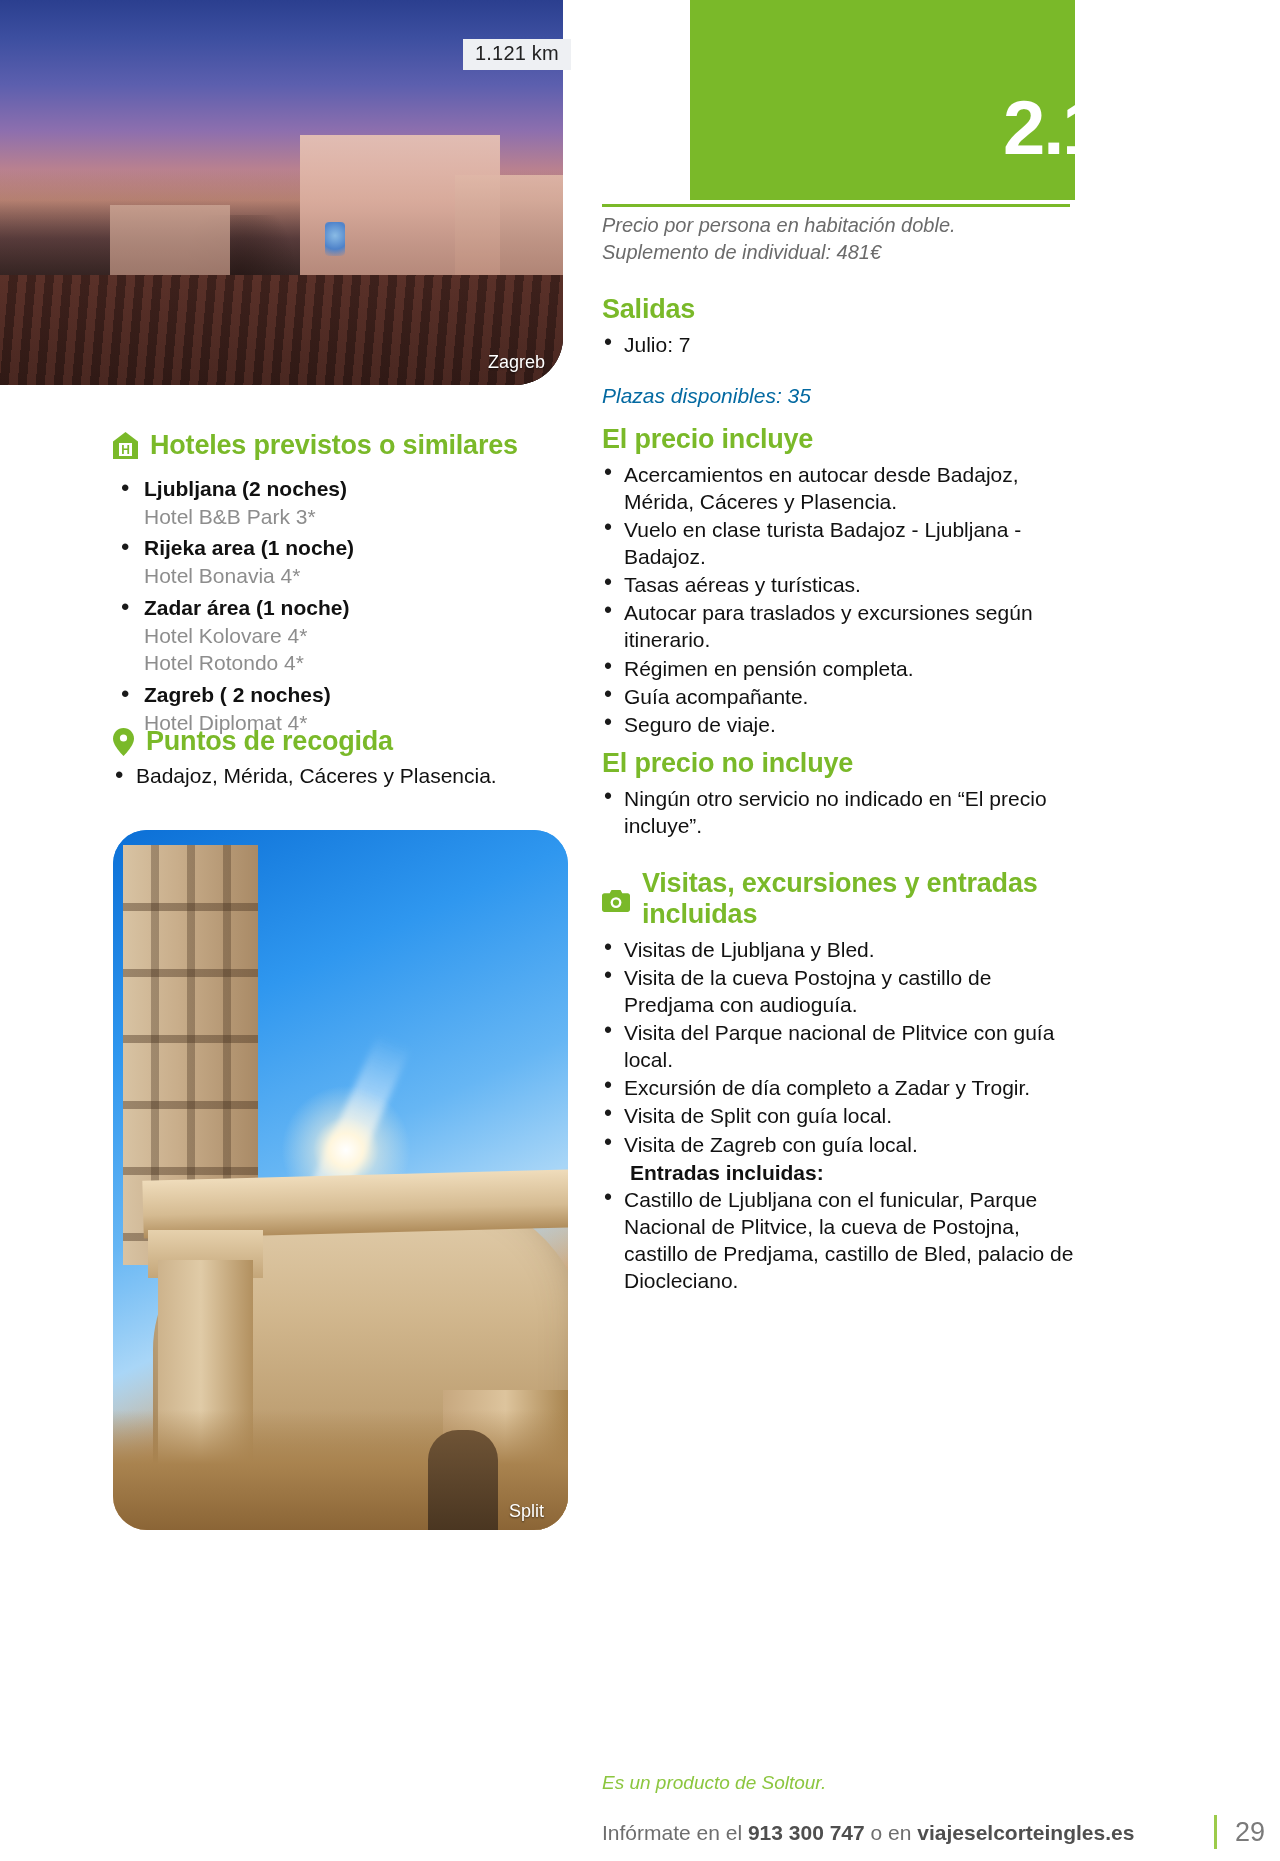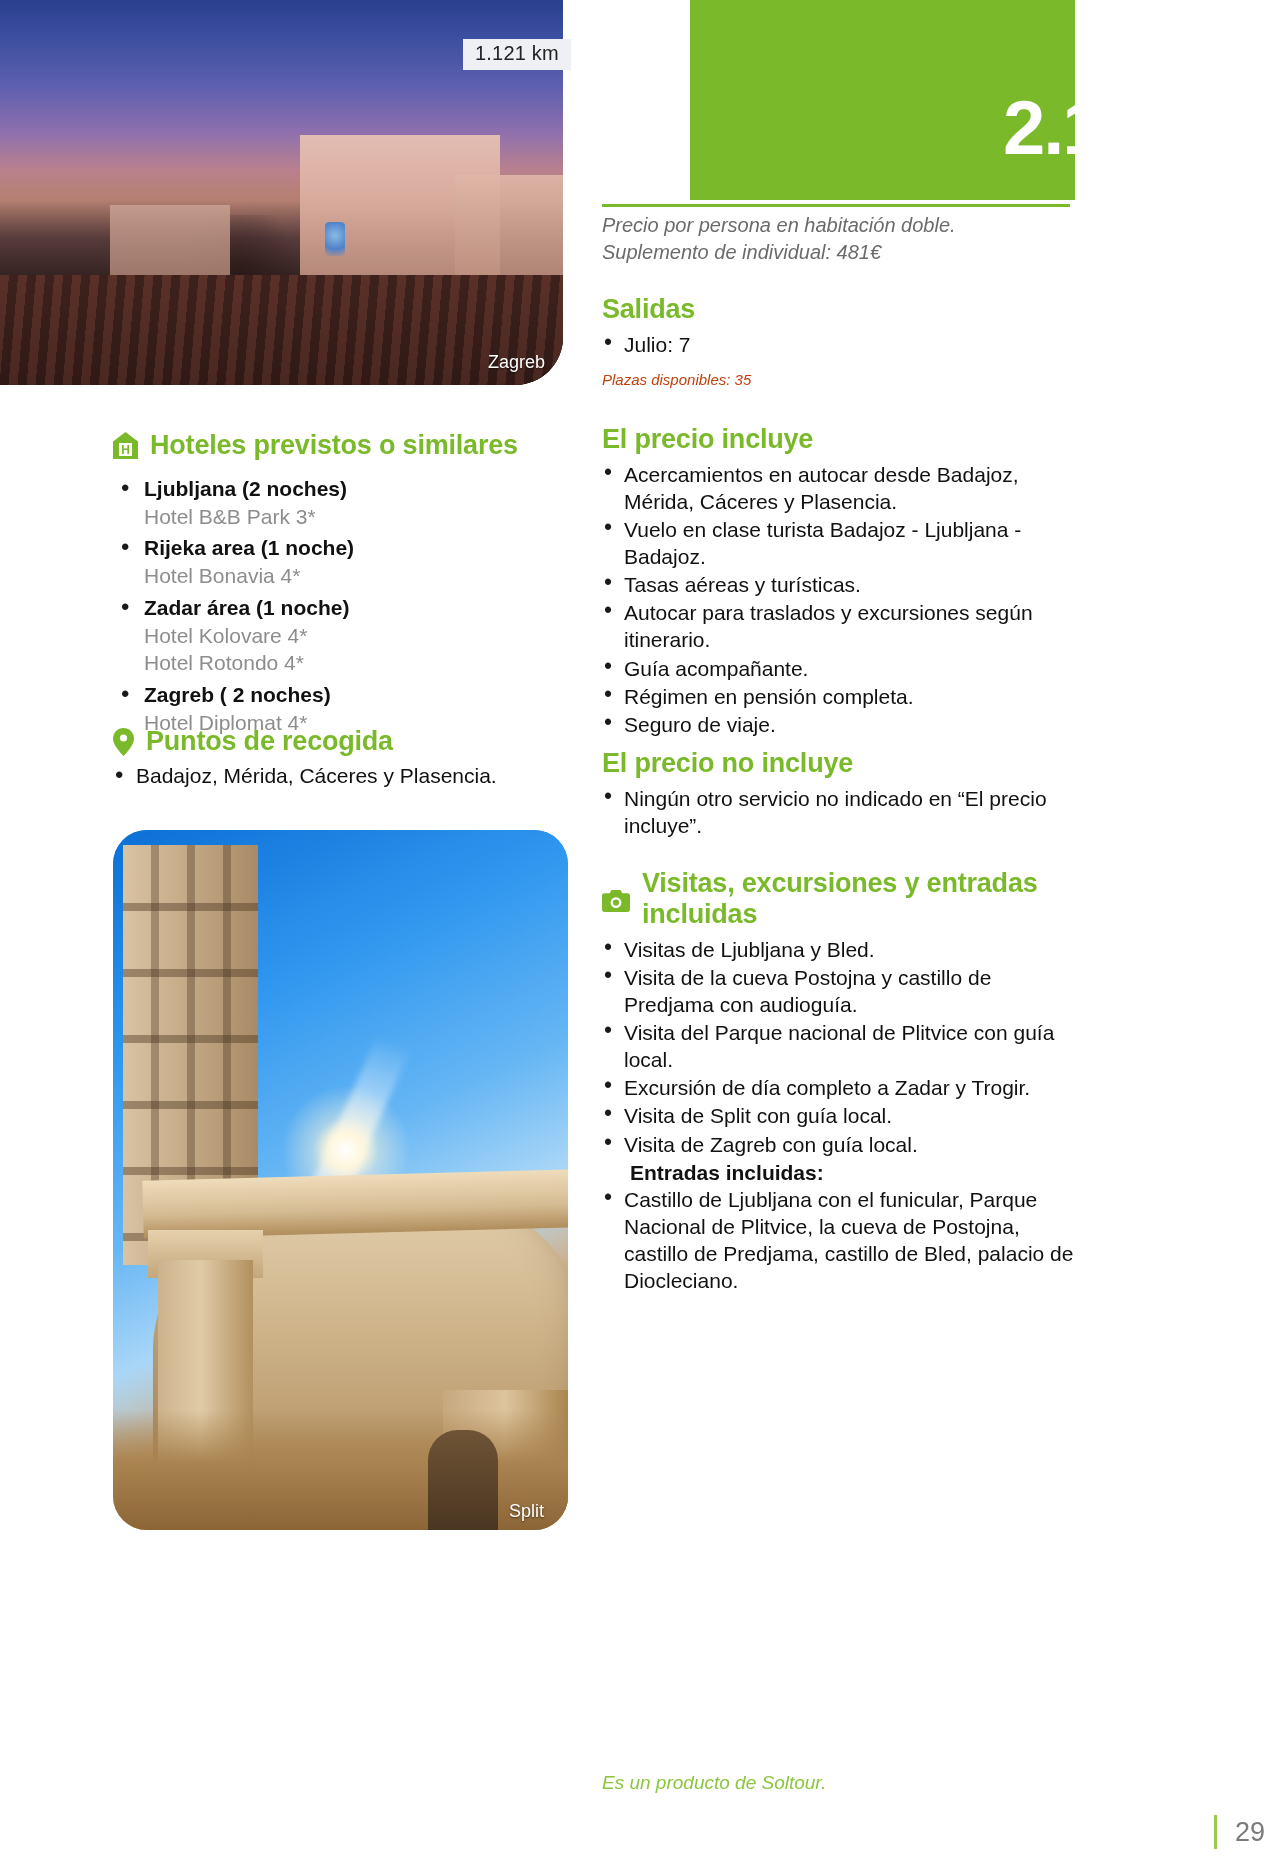--- a/index.html
+++ b/index.html
@@ -458,24 +458,24 @@
   }
   ul.bul > li::before {
     content: "•";
     position: absolute;
     left: 2px;
     top: -3px;
     font-size: 23px;
     color: #1a1a1a;
   }
   .subnote {
-    margin-top: 13px;
-    font-size: 15px;
+    margin-top: 26px;
+    font-size: 21px;
     font-style: italic;
-    color: #c2410c;
+    color: #0369a1;
   }
   .entradas-label {
     font-size: 21px;
     font-weight: bold;
     color: #111111;
     line-height: 1.29;
     margin-left: 28px;
   }
 
   .soltour {
@@ -626,22 +626,22 @@
       <div class="subnote">Plazas disponibles: 35</div>
     </div>
 
     <div class="block" style="top:424px;">
       <h2>El precio incluye</h2>
       <ul class="bul">
         <li>Acercamientos en autocar desde Badajoz, Mérida, Cáceres y Plasencia.</li>
         <li>Vuelo en clase turista Badajoz - Ljubljana - Badajoz.</li>
         <li>Tasas aéreas y turísticas.</li>
         <li>Autocar para traslados y excursiones según itinerario.</li>
+        <li>Régimen en pensión completa.</li>
         <li>Guía acompañante.</li>
-        <li>Régimen en pensión completa.</li>
         <li>Seguro de viaje.</li>
       </ul>
     </div>
 
     <div class="block" style="top:748px;">
       <h2>El precio no incluye</h2>
       <ul class="bul">
         <li>Ningún otro servicio no indicado en “El precio incluye”.</li>
       </ul>
     </div>
@@ -668,17 +668,18 @@
       <div class="entradas-label">Entradas incluidas:</div>
       <ul class="bul">
         <li>Castillo de Ljubljana con el funicular, Parque Nacional de Plitvice, la cueva de Postojna, castillo de Predjama, castillo de Bled, palacio de Diocleciano.</li>
       </ul>
     </div>
 
     <div class="soltour">Es un producto de Soltour.</div>
   </div>
 
   <div class="footer">
+    <div class="footer-text"><span>Infórmate en el </span><b>913 300 747</b><span> o en </span><b>viajeselcorteingles.es</b></div>
     <div class="footer-sep"></div>
     <div class="footer-page">29</div>
   </div>
 
 </div>
 
 </body></html>

